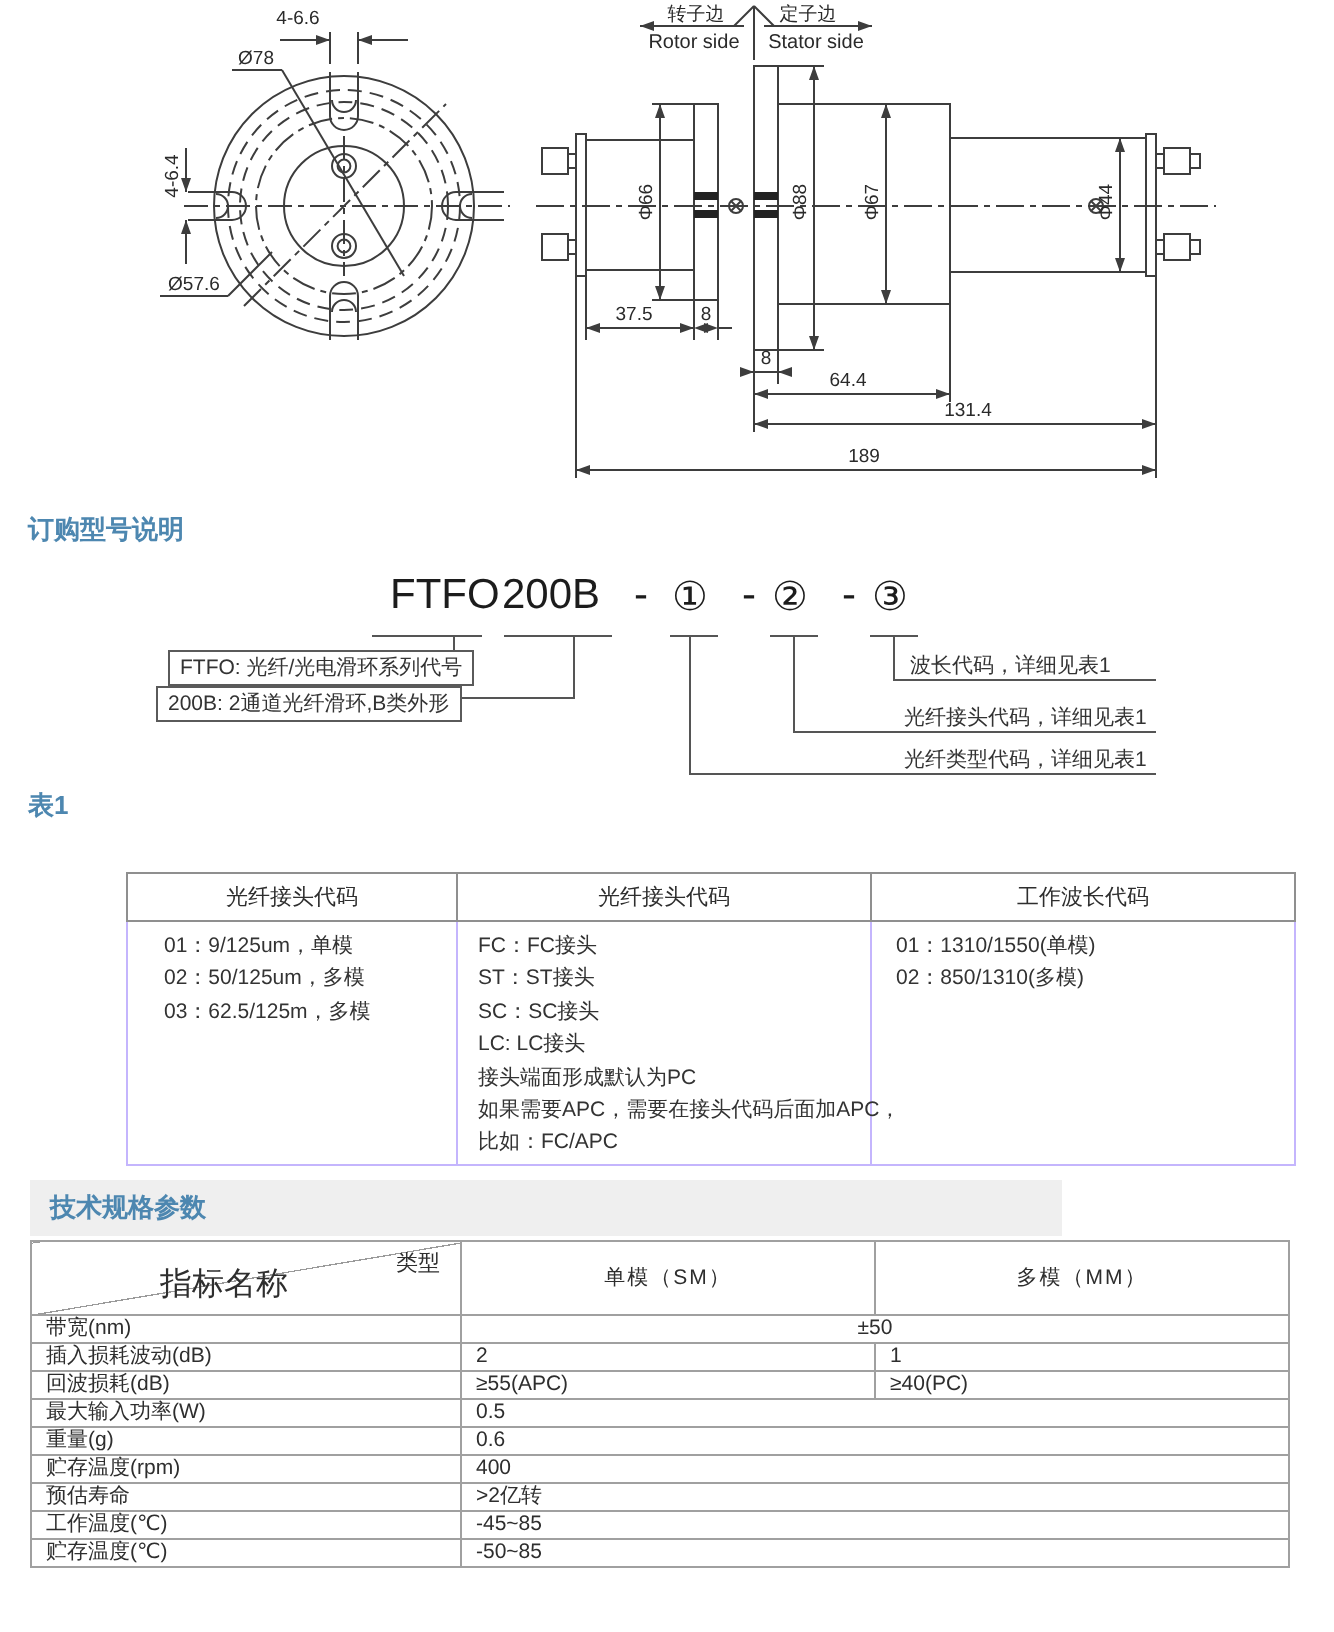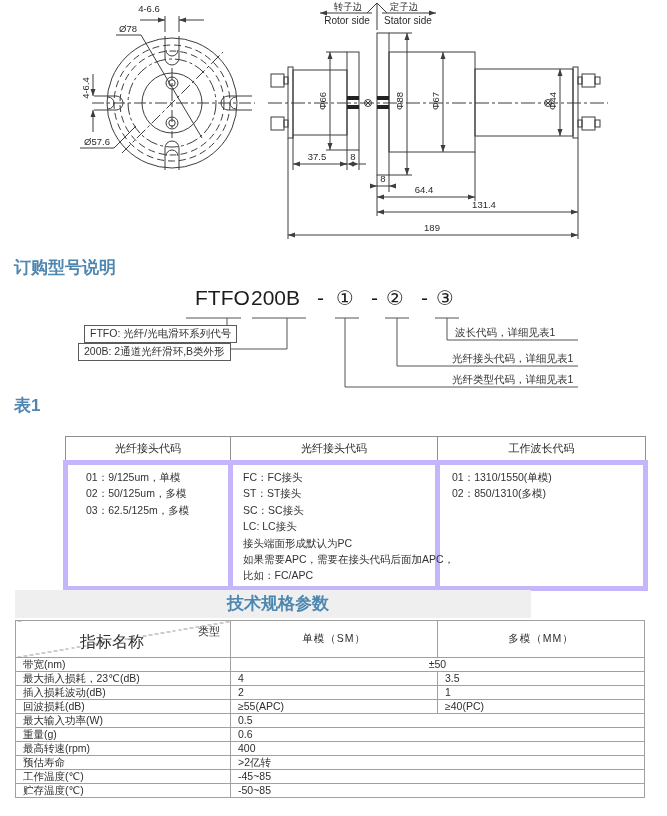--- a/index.html
+++ b/index.html
@@ -1,37 +1,37 @@
 <!DOCTYPE html>
 <html><head>
 <meta charset="utf-8">
 <style>
   html,body{margin:0;padding:0;background:#ffffff;}
   #page{position:relative;width:667px;height:816px;background:#fff;overflow:hidden;
         font-family:"Liberation Sans","DejaVu Sans",sans-serif;color:#2e2e2e;}
   
-  .sec-title{position:absolute;font-size:17px;font-weight:bold;color:#4d87b0;text-align:center;}
+  .sec-title{position:absolute;font-size:13px;font-weight:bold;color:#4d87b0;}
   
   #drawing{position:absolute;left:0;top:0;}
   #drawing text{fill:#2a2a2a;font-size:9.5px;font-family:"Liberation Sans","DejaVu Sans",sans-serif;}
   #drawing .en{font-size:10px;}
   
   #model-row{position:absolute;left:0;top:286px;width:667px;height:30px;font-size:21px;color:#1c1c1c;}
   #model-row span{position:absolute;top:0;}
   .circled{font-size:20px;}
   #connectors{position:absolute;left:0;top:250px;}
   .callout-box{position:absolute;border:1px solid #5a5a5a;background:#fff;font-size:10.5px;
                color:#333;padding:1px 5px;white-space:nowrap;}
   .callout-lbl{position:absolute;font-size:10.5px;color:#333;white-space:nowrap;}
   
   #t1wrap{position:absolute;left:63px;top:436px;width:585px;}
   #t1wrap table{width:100%;border-collapse:collapse;table-layout:fixed;}
   #t1wrap th{border:1px solid #8f8f8f;height:21px;font-size:11px;font-weight:normal;
              color:#2e2e2e;text-align:center;background:#fff;}
-  #t1wrap td{border:5px solid #c4b5fd;vertical-align:top;padding:4px 0 2px 0;}
+  #t1wrap td{border:1px solid #c4b5fd;vertical-align:top;padding:4px 0 2px 0;}
   #t1wrap .ln{font-size:10.5px;line-height:16.4px;color:#333;white-space:nowrap;}
   .pad1 .ln{padding-left:18px;}
   .pad2 .ln{padding-left:10px;}
   .pad3 .ln{padding-left:12px;}
   
   #spec-bar{position:absolute;left:15px;top:590px;width:516px;height:28px;background:#efefef;}
   #spec-bar .sec-title{position:static;line-height:28px;margin-left:10px;}
   #specwrap{position:absolute;left:15px;top:620px;width:630px;}
   #specwrap table{width:100%;border-collapse:collapse;table-layout:fixed;border:1.5px solid #808080;}
   #specwrap th,#specwrap td{border:1px solid #a0a0a0;font-size:10.5px;font-weight:normal;color:#2e2e2e;}
@@ -273,44 +273,39 @@
           <th class="colhead">单模（SM）</th>
           <th class="colhead">多模（MM）</th>
         </tr>
       </thead>
       <tbody>
         <tr>
           <td>带宽(nm)</td>
           <td class="ctr" colspan="2">±50</td>
         </tr>
         <tr>
-          <td>最大插入损耗，23℃(dB)</td>
-          <td>4</td>
-          <td>3.5</td>
-        </tr>
-        <tr>
           <td>插入损耗波动(dB)</td>
           <td>2</td>
           <td>1</td>
         </tr>
         <tr>
           <td>回波损耗(dB)</td>
           <td>≥55(APC)</td>
           <td>≥40(PC)</td>
         </tr>
         <tr>
           <td>最大输入功率(W)</td>
           <td colspan="2">0.5</td>
         </tr>
         <tr>
           <td>重量(g)</td>
           <td colspan="2">0.6</td>
         </tr>
         <tr>
-          <td>最高转速(rpm)</td>
+          <td>贮存温度(rpm)</td>
           <td colspan="2">400</td>
         </tr>
         <tr>
           <td>预估寿命</td>
           <td colspan="2">&gt;2亿转</td>
         </tr>
         <tr>
           <td>工作温度(℃)</td>
           <td colspan="2">-45~85</td>
         </tr>

